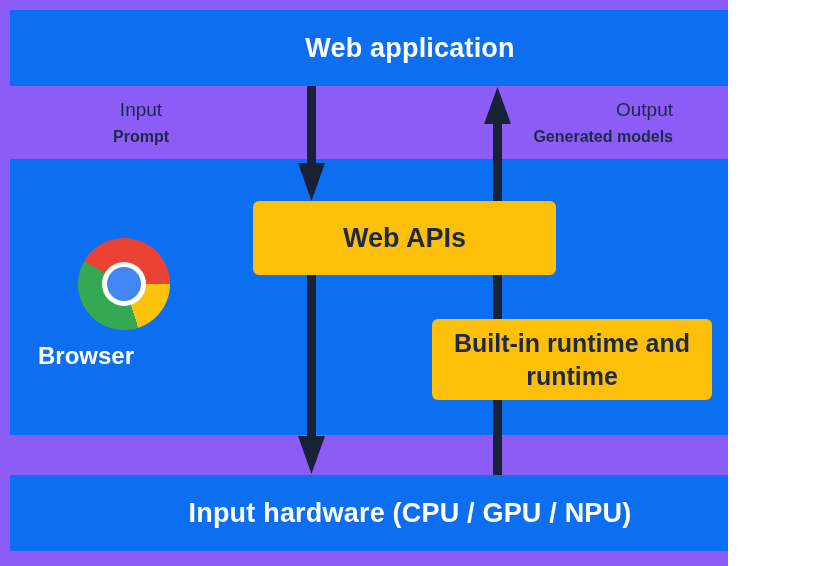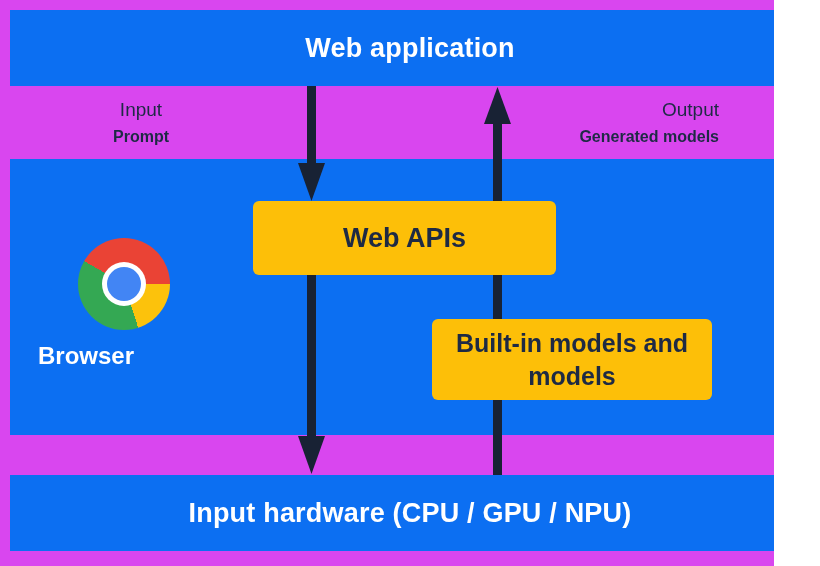--- a/index.html
+++ b/index.html
@@ -1,22 +1,23 @@
 <!DOCTYPE html>
 <html style="--blue: #0c6ff2; --yellow: #fdbf08; --navy: #1e2a44; --arrow: #182234; --white: #ffffff; --chrome-red: #ea4335; --chrome-green: #34a853; --chrome-yellow: #fcc20c; --chrome-blue: #4285f4;"><head>
 <meta charset="utf-8">
 <style>
   :root{
     --blue:#0c6ff2; --yellow:#fdbf08; --navy:#1e2a44; --arrow:#182234; --white:#ffffff;
     --chrome-red:#ea4335; --chrome-green:#34a853; --chrome-yellow:#fcc20c; --chrome-blue:#4285f4;
   }
   html,body{margin:0;padding:0;background:#ffffff;}
   .canvas{
-    position:relative; width:774px; height:566px; background:#d946ef; overflow:hidden;
+    position:relative; width:716px; height:566px; background:#8b5cf6; overflow:hidden;
     font-family:"Liberation Sans", sans-serif;
+    padding-left:12px;
   }
   .bar{
     position:absolute; left:10px; width:800px; background:var(--blue); z-index:1;
     display:flex; align-items:center; justify-content:center;
   }
   .bar-top{top:10px; height:76px;}
   .bar-middle{top:159px; height:276px; display:block;}
   .bar-bottom{top:475px; height:76px;}
   .bar-title{
     color:var(--white); font-weight:700; font-size:27px; letter-spacing:.2px; text-align:center;
@@ -91,21 +92,21 @@
   <div class="arrow-head head-down down1-head"></div>
   <div class="arrow-line down2-line"></div>
   <div class="arrow-head head-down down2-head"></div>
   <div class="arrow-head head-up up-head"></div>
   <div class="arrow-line up-line"></div>
 
   <div class="component web-apis">
     <span>Web APIs</span>
   </div>
   <div class="component builtin">
-    <span>Built-in models and models</span>
+    <span>Built-in runtime and runtime</span>
   </div>
 
   <div class="chrome-icon"></div>
   <div class="browser-label">Browser</div>
 
   <div class="bar bar-bottom">
     <span class="bar-title">Input hardware (CPU / GPU / NPU)</span>
   </div>
 
 </div>

